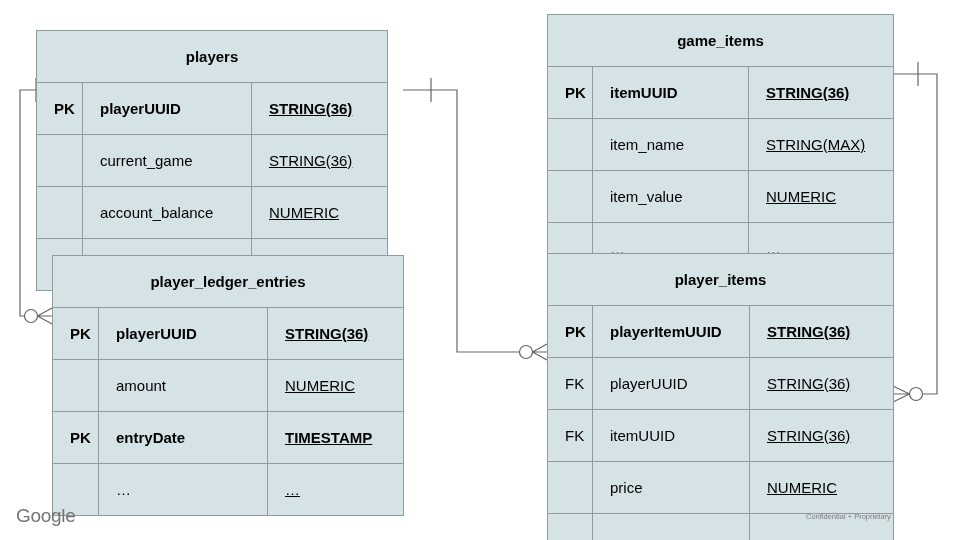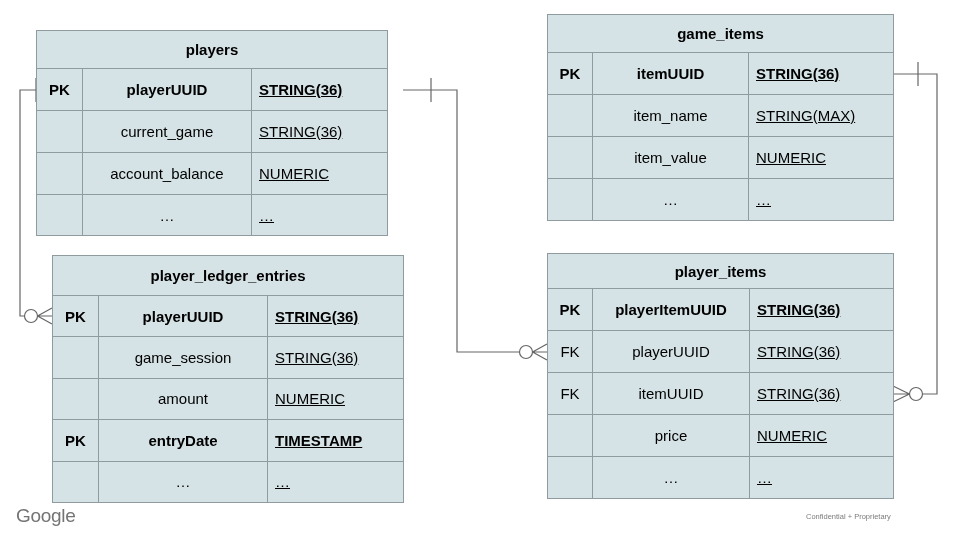--- a/index.html
+++ b/index.html
@@ -16,30 +16,30 @@
     position: absolute;
     border-collapse: collapse;
     table-layout: fixed;
     background: #d6e3e6;
     color: #000000;
     font-size: 15px;
   }
   table.er-table td {
     border: 1px solid #8f9b9e;
     vertical-align: middle;
-    padding: 7px;
+    padding: 17px;
     overflow: hidden;
     white-space: nowrap;
   }
   table.er-table tr.hdr td {
     text-align: center;
     font-weight: bold;
   }
   td.key-cell { text-align: center; font-weight: normal; }
-  td.field-cell { padding-left: 10px; text-align: center; }
+  td.field-cell { padding-left: 10px; }
   td.type-cell { padding-left: 9px; text-decoration: underline; }
   tr.bold-row td { font-weight: bold; }
 
   #tbl-players       { left: 36px;  top: 30px;  width: 351px; }
   #tbl-game-items    { left: 547px; top: 14px;  width: 346px; }
   #tbl-ledger        { left: 52px;  top: 255px; width: 351px; }
   #tbl-player-items  { left: 547px; top: 253px; width: 346px; }
 
   svg.connector-layer {
     position: absolute; left: 0; top: 0;
@@ -165,25 +165,20 @@
         <tr class="hdr" style="height:40px">
       <td colspan="3">player_ledger_entries</td>
     </tr>
     <tr class="bold-row" style="height:41.4px">
       <td class="key-cell">PK</td>
       <td class="field-cell">playerUUID</td>
       <td class="type-cell">STRING(36)</td>
     </tr>
     <tr style="height:41.4px">
       <td class="key-cell"></td>
-      <td class="field-cell">game_session</td>
-      <td class="type-cell">STRING(36)</td>
-    </tr>
-    <tr style="height:41.4px">
-      <td class="key-cell"></td>
       <td class="field-cell">amount</td>
       <td class="type-cell">NUMERIC</td>
     </tr>
     <tr class="bold-row" style="height:41.4px">
       <td class="key-cell">PK</td>
       <td class="field-cell">entryDate</td>
       <td class="type-cell">TIMESTAMP</td>
     </tr>
     <tr style="height:41.4px">
       <td class="key-cell"></td>

